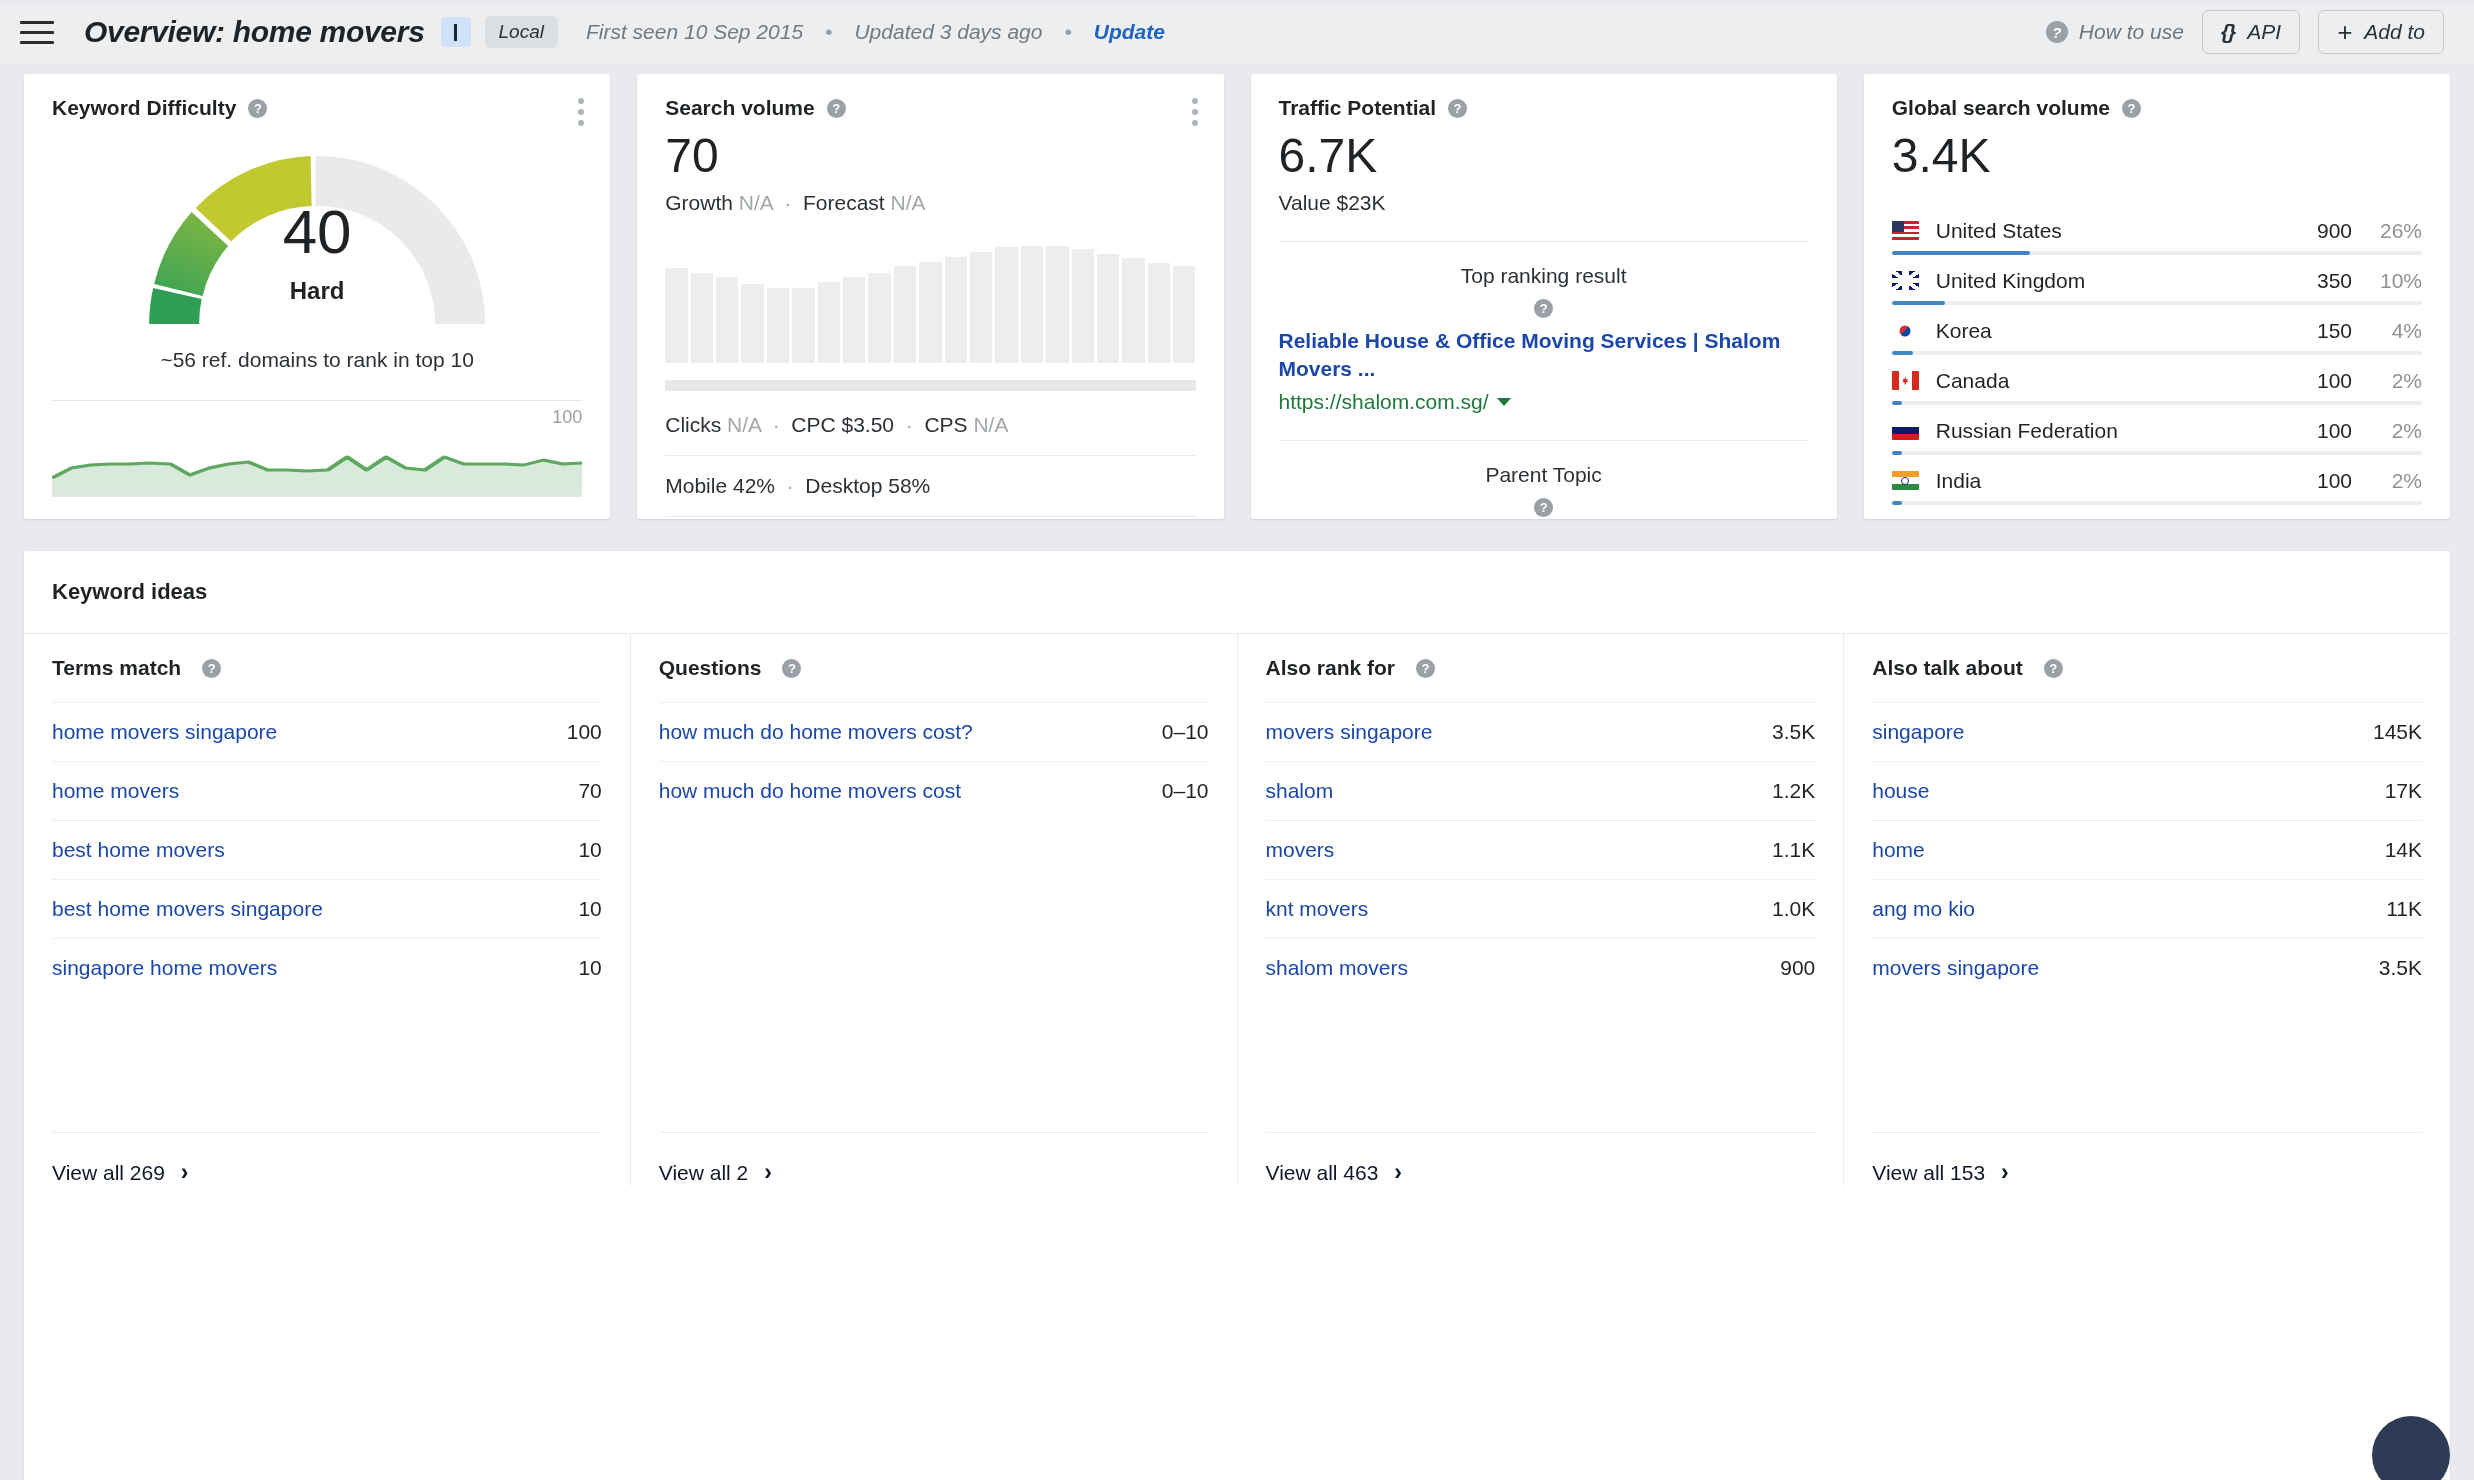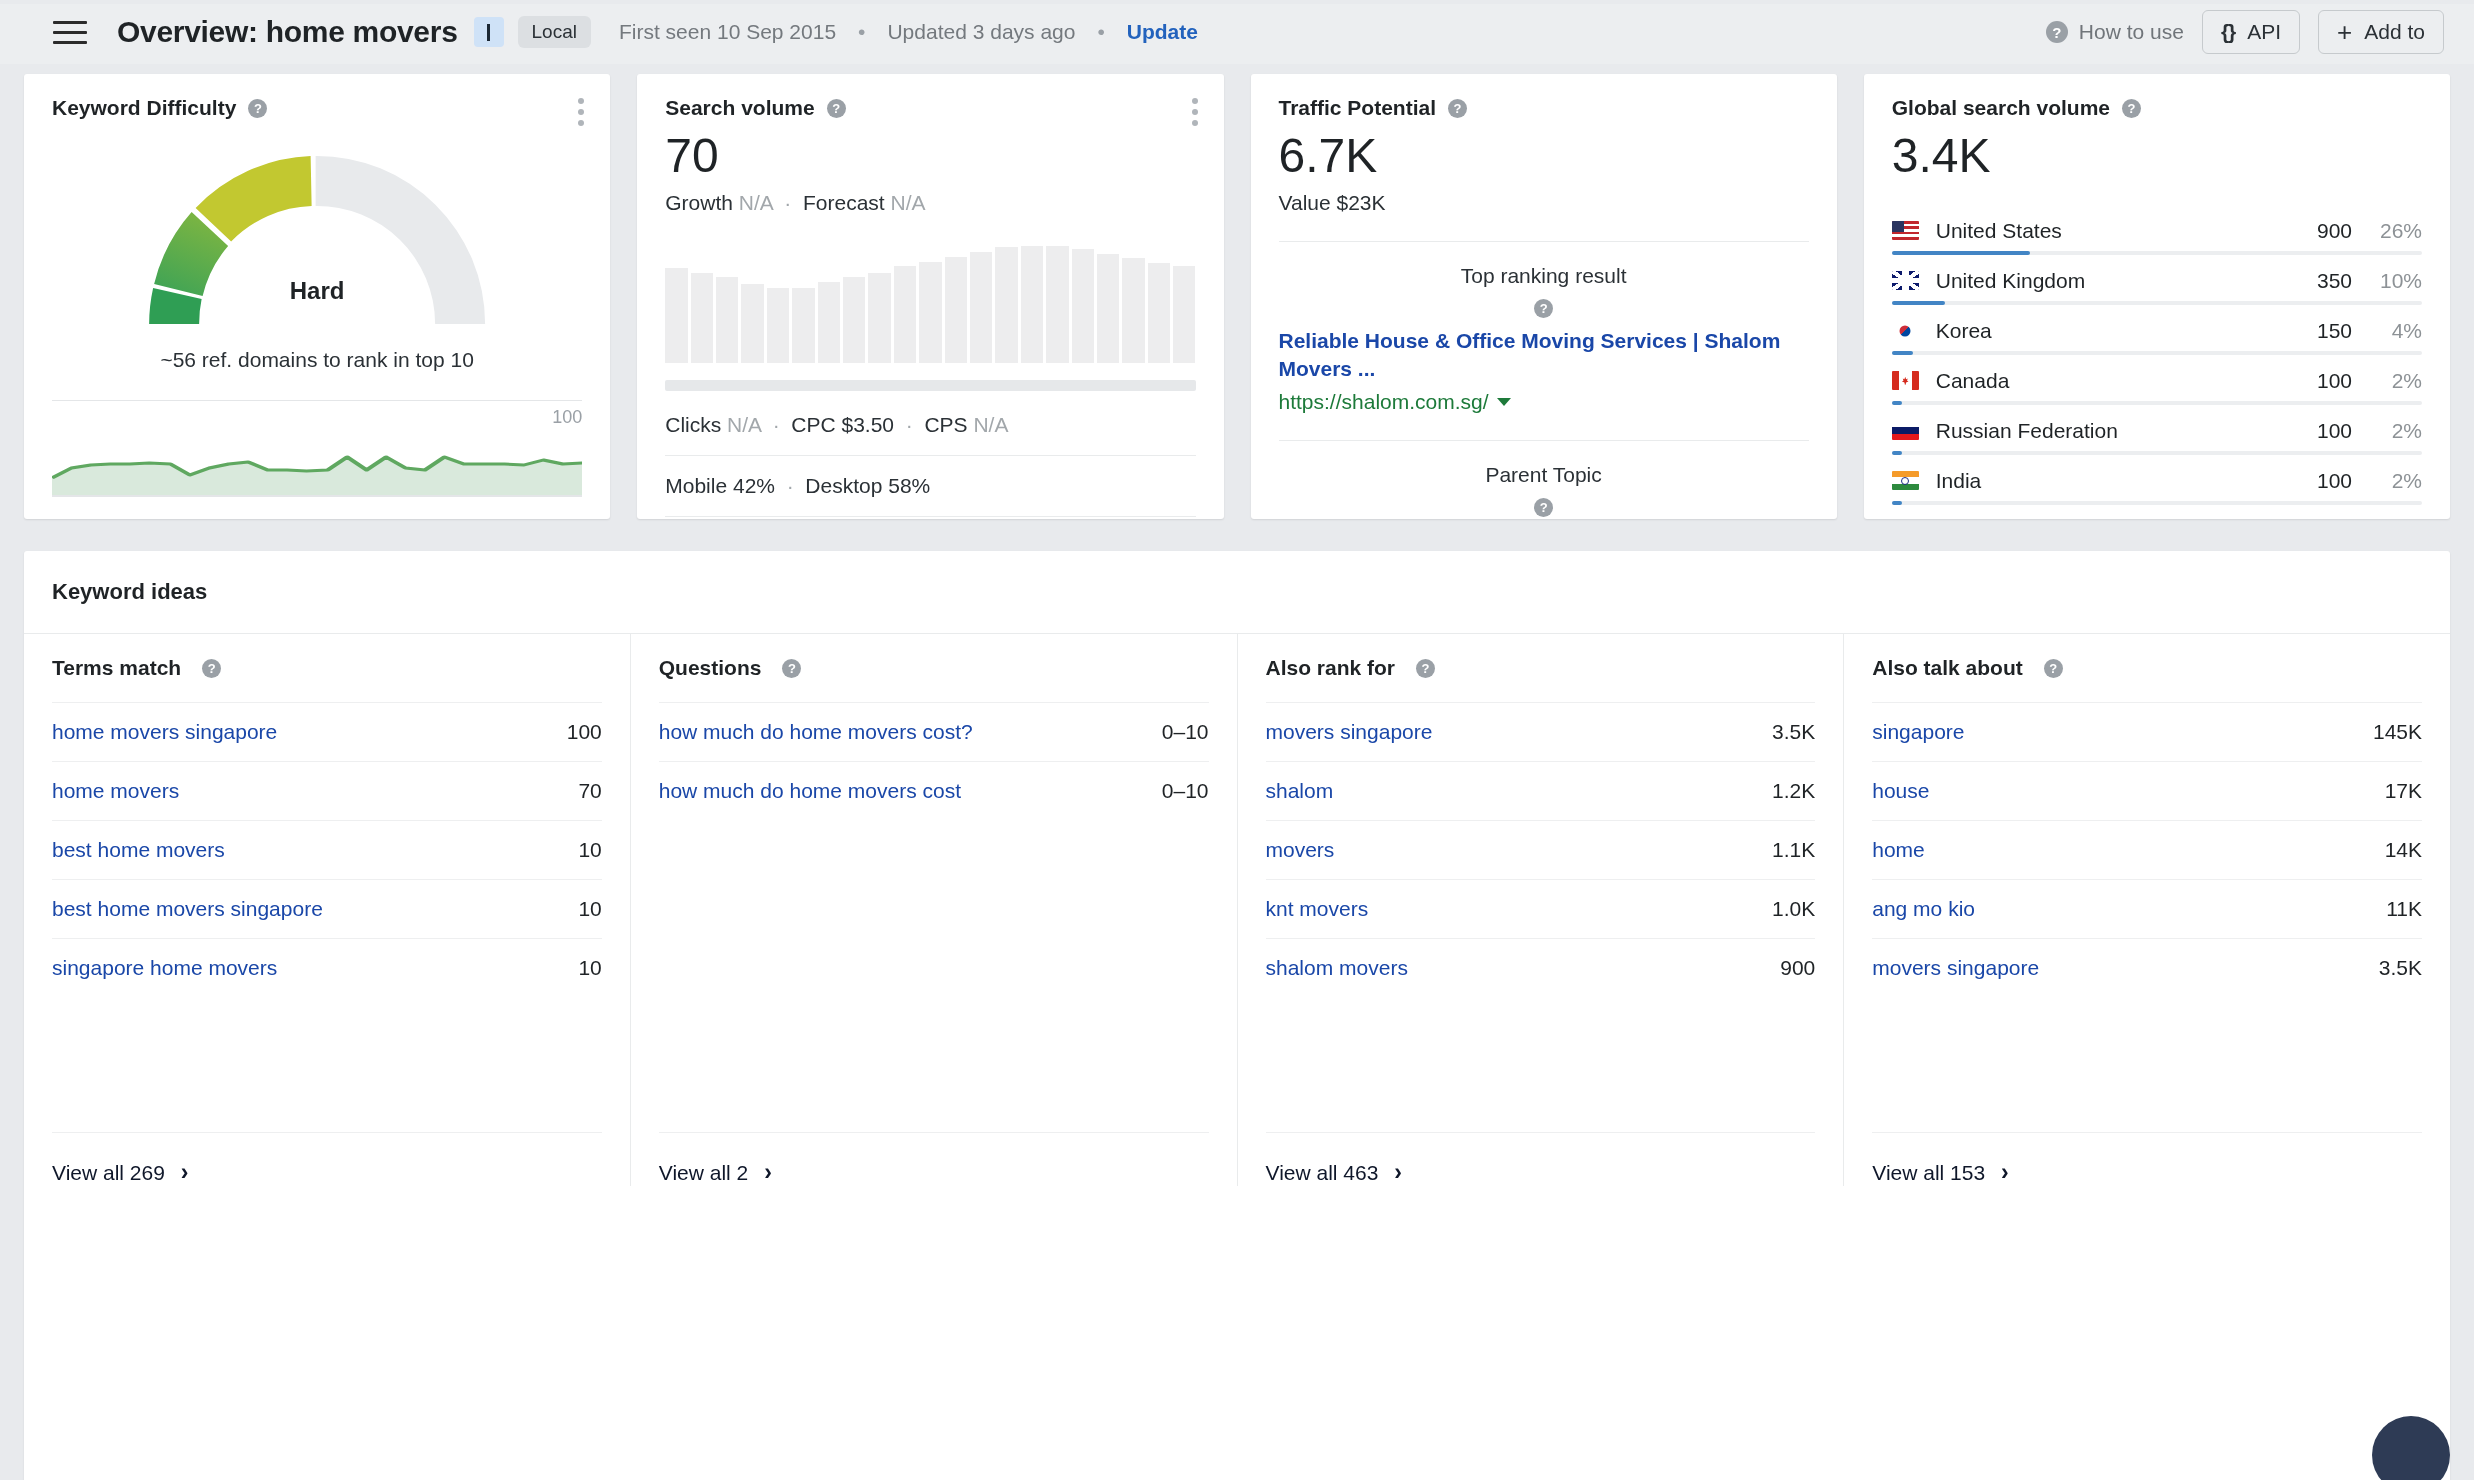--- a/index.html
+++ b/index.html
@@ -10,22 +10,23 @@
     -webkit-font-smoothing: antialiased;
     overflow: hidden;
   }
 
   
   .topbar {
     height: 64px;
     background: #eceef0;
     display: flex;
     align-items: center;
-    padding: 0 30px 0 53px;
+    padding: 0 30px 0 20px;
     position: relative;
+    font-style: italic;
   }
   .topbar:before{
     content:"";position:absolute;left:0;top:0;width:2474px;height:4px;background:#e8eaed;
   }
   .hamburger { width: 34px; height: 26px; display:flex; flex-direction:column; justify-content:center; gap:7px; cursor:pointer; flex:0 0 auto;}
   .hamburger i { display:block; height:3px; background:#2b2b2b; border-radius:1px;}
   .page-title {
     font-size: 30px; font-weight: 700; color: #1f2326;
     margin-left: 30px; letter-spacing: -0.3px; white-space: nowrap;
   }
@@ -247,20 +248,21 @@
 
           <path d="M -168 0 A 168 168 0 0 1 -164 -36 L -115.5 -25 A 118 118 0 0 0 -118 0 Z" fill="#2f9e54"></path>
           <defs>
             <linearGradient id="gradg" x1="0" y1="1" x2="0.4" y2="0">
               <stop offset="0%" stop-color="#3aa257"></stop>
               <stop offset="100%" stop-color="#79b443"></stop>
             </linearGradient>
           </defs>
         </g>
       </svg>
+      <div class="gauge-val">40</div>
       <div class="gauge-lab">Hard</div>
     </div>
     <div class="kd-note">~56 ref. domains to rank in top 10</div>
 
     <div class="kd-divider"></div>
     <div class="kd-scale">100</div>
 
     <div class="spark">
       <svg width="100%" height="68" viewBox="0 0 300 68" preserveAspectRatio="none">
         <polygon fill="#d9e9dc" points="0,44 11,34 22,31 33,30 44,30 55,29 67,30 78,41 89,34 100,30 111,28 122,36 133,36 144,37 156,36 167,23 178,36 189,23 200,34 211,36 222,23 233,30 244,30 256,30 267,31 278,26 289,30 300,29 300,62 0,62"></polygon>

